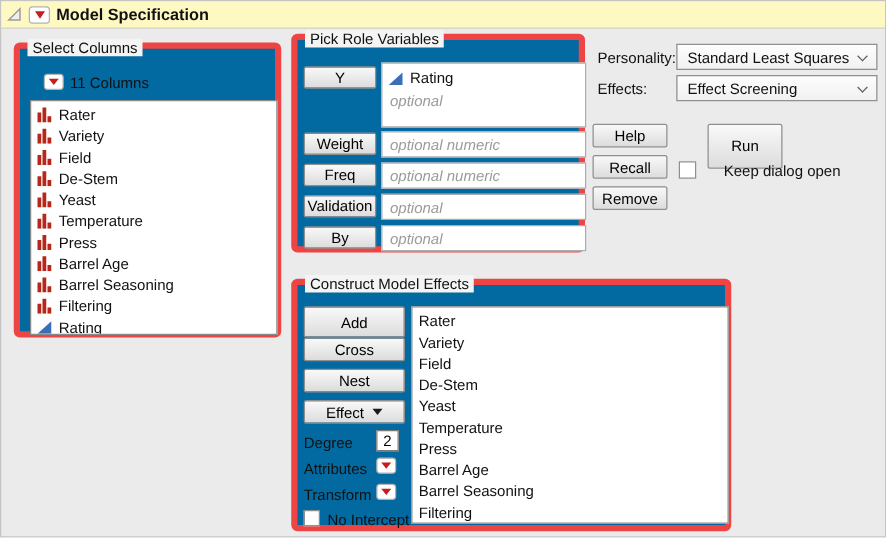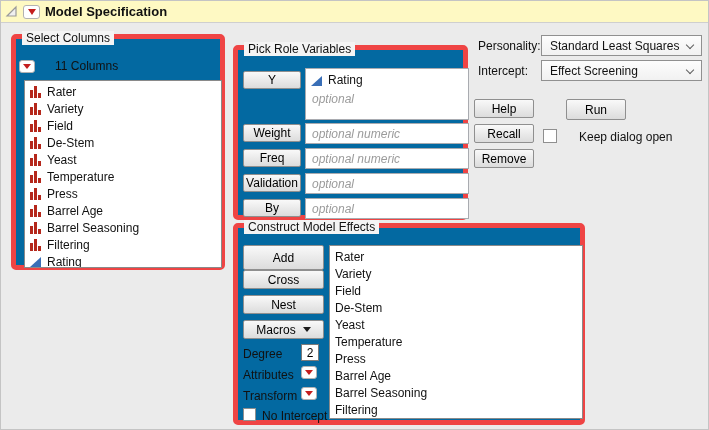--- a/index.html
+++ b/index.html
@@ -53,21 +53,21 @@
       <path d="M11 2 L11 11 L2 11 Z" fill="#f0f0f0" stroke="#9a9a9a" stroke-width="1.2"></path>
     </svg>
     <span class="rtb">
       <span class="rtri"></span>
     </span>
     <span class="hdr-title">Model Specification</span>
   </div>
 
   <div class="gbox" style="left:10px;top:33px;width:214px;height:236px;">
     <span class="legend">Select Columns</span>
-    <div style="position:absolute;left:3px;top:20px;display:flex;align-items:center;gap:20px;">
+    <div style="position:absolute;left:19px;top:20px;display:flex;gap:5px;">
       <span class="rtb" style="width:16px;height:13px;">
         <span class="rtri" style="border-top-width:5px;"></span>
       </span>
       <span>11 Columns</span>
     </div>
     <div class="list" style="left:8px;top:41px;width:198px;height:188px;">
       <div class="item">
         <svg width="13" height="13">
             <rect x="1" y="5" width="3" height="8" fill="#b5271b"></rect>
             <rect x="5" y="1" width="3" height="12" fill="#b5271b"></rect>
@@ -149,21 +149,21 @@
       </div>
       <div class="item">
         <svg width="13" height="13">
             <polygon points="1,12 12,12 12,2" fill="#3a6fb7"></polygon>
           </svg>
         <span>Rating</span>
       </div>
     </div>
   </div>
 
-  <div class="gbox" style="left:232px;top:44px;width:235px;height:175px;text-decoration:underline;">
+  <div class="gbox" style="left:232px;top:26px;width:235px;height:175px;text-decoration:underline;">
     <span class="legend">Pick Role Variables</span>
 
     <button class="btn" style="left:5px;top:21px;width:58px;height:18px;">Y</button>
     <div class="rbox" style="left:67px;top:18px;width:164px;height:52px;">
       <div class="rline">
         <svg width="13" height="13">
             <polygon points="1,12 12,12 12,2" fill="#3a6fb7"></polygon>
           </svg>
         <span>Rating</span>
       </div>
@@ -191,21 +191,21 @@
     </div>
   </div>
 
   <div class="gbox" style="left:232px;top:222px;width:352px;height:202px;">
     <span class="legend">Construct Model Effects</span>
 
     <button class="btn" style="left:5px;top:17px;width:81px;height:25px;">Add</button>
     <button class="btn" style="left:5px;top:67px;width:81px;height:19px;">Nest</button>
     <button class="btn" style="left:5px;top:42px;width:81px;height:19px;">Cross</button>
     <button class="btn" style="left:5px;top:92px;width:81px;height:19px;">
-      <span>Macros</span>
+      <span>Effect</span>
       <span class="btri"></span>
     </button>
 
     <span class="lbl" style="left:5px;top:119px;">Degree</span>
     <input class="deg" style="left: 63px; top: 116px;" value="2">
 
     <span class="lbl" style="left:5px;top:140px;">Attributes</span>
     <span class="rtb" style="position:absolute;left:63px;top:138px;width:16px;height:13px;">
       <span class="rtri" style="border-top-width:5px;"></span>
     </span>
@@ -251,27 +251,27 @@
         </div>
     </div>
   </div>
 
   <span class="lbl" style="left:477px;top:38px;">Personality:</span>
   <div class="combo" style="left:540px;top:34px;width:161px;height:21px;">
     <span>Standard Least Squares</span>
     <span class="chev"></span>
   </div>
 
-  <span class="lbl" style="left:477px;top:63px;">Intercept:</span>
+  <span class="lbl" style="left:477px;top:63px;">Effects:</span>
   <div class="combo" style="left:540px;top:59px;width:161px;height:21px;">
     <span>Effect Screening</span>
     <span class="chev"></span>
   </div>
 
   <button class="btn" style="left:473px;top:98px;width:60px;height:19px;">Help</button>
-  <button class="btn" style="left:565px;top:98px;width:60px;height:21px;">Run</button>
+  <button class="btn" style="left:565px;top:98px;width:60px;height:36px;">Run</button>
   <button class="btn" style="left:473px;top:123px;width:60px;height:19px;">Recall</button>
   <button class="btn" style="left:473px;top:148px;width:60px;height:19px;">Remove</button>
 
   <span class="cb" style="left:542px;top:128px;width:14px;height:14px;"></span>
   <span class="lbl" style="left:578px;top:129px;">Keep dialog open</span>
 
 </div>
 
 </body></html>

